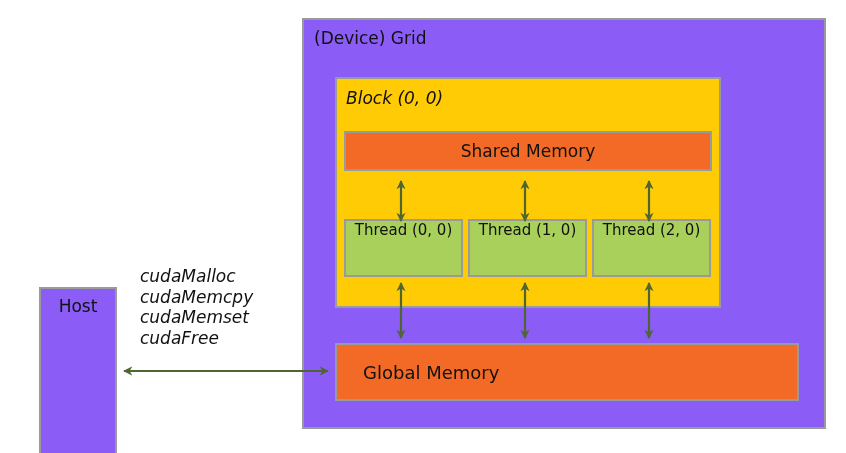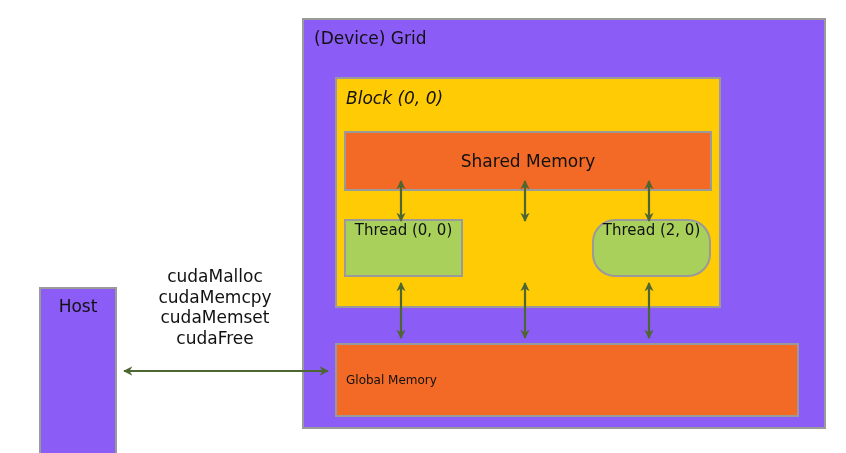--- a/index.html
+++ b/index.html
@@ -8,33 +8,33 @@
   .box { position: absolute; box-sizing: border-box; border: 2px solid #9a9a9a; }
   .blue { background: #8b5cf6; }
   .yellow { background: #ffcb05; }
   .orange { background: #f26a25; }
   .green { background: #a8d05a; }
   .label { position: absolute; white-space: nowrap; }
   #grid { left: 302px; top: 18px; width: 524px; height: 411px; }
   #grid-label { left: 10px; top: 8px; font-size: 17px; }
   #block { left: 31px; top: 57px; width: 386px; height: 231px; }
   #block-label { left: 9px; top: 9px; font-size: 17px; font-style: italic; }
-  #shared { left: 7px; top: 52px; width: 368px; height: 60px;
+  #shared { left: 7px; top: 52px; width: 368px; height: 40px;
             display: flex; align-items: center; justify-content: center; font-size: 17px; }
   .thread { top: 140px; width: 119px; height: 58px;
             display: flex; justify-content: center; font-size: 15px; }
   #thread-0 { left: 7px; }
   #thread-1 { left: 131px; }
-  #thread-2 { left: 255px; border-radius: 23px; }
-  #global { left: 31px; top: 323px; width: 464px; height: 74px;
-            display: flex; align-items: center; padding-left: 9px; font-size: 12px; }
+  #thread-2 { left: 255px; }
+  #global { left: 31px; top: 323px; width: 464px; height: 58px;
+            display: flex; align-items: center; padding-left: 26px; font-size: 18px; }
   #host { left: 39px; top: 287px; width: 78px; height: 180px; }
   #host-label { left: 0; right: 0; top: 7px; text-align: center; font-size: 17px; }
   #api-list { position: absolute; left: 140px; top: 266px; width: 150px;
-              text-align: center; font-size: 17px; line-height: 20.5px; }
+              font-size: 17px; line-height: 20.5px; font-style: italic; }
   #arrows { position: absolute; left: 0; top: 0; }
 </style>
 </head>
 <body>
 
 <div id="host" class="box blue">
   <span id="host-label" class="label">Host</span>
 </div>
 
 <div id="api-list">
@@ -47,20 +47,23 @@
 <div id="grid" class="box blue">
   <span id="grid-label" class="label">(Device) Grid</span>
 
   <div id="block" class="box yellow">
     <span id="block-label" class="label">Block (0, 0)</span>
     <div id="shared" class="box orange">
       <span>Shared Memory</span>
     </div>
     <div id="thread-0" class="box green thread">
       <span>Thread (0, 0)</span>
+    </div>
+    <div id="thread-1" class="box green thread">
+      <span>Thread (1, 0)</span>
     </div>
     <div id="thread-2" class="box green thread">
       <span>Thread (2, 0)</span>
     </div>
   </div>
 
   <div id="global" class="box orange">
     <span>Global Memory</span>
   </div>
 </div>

